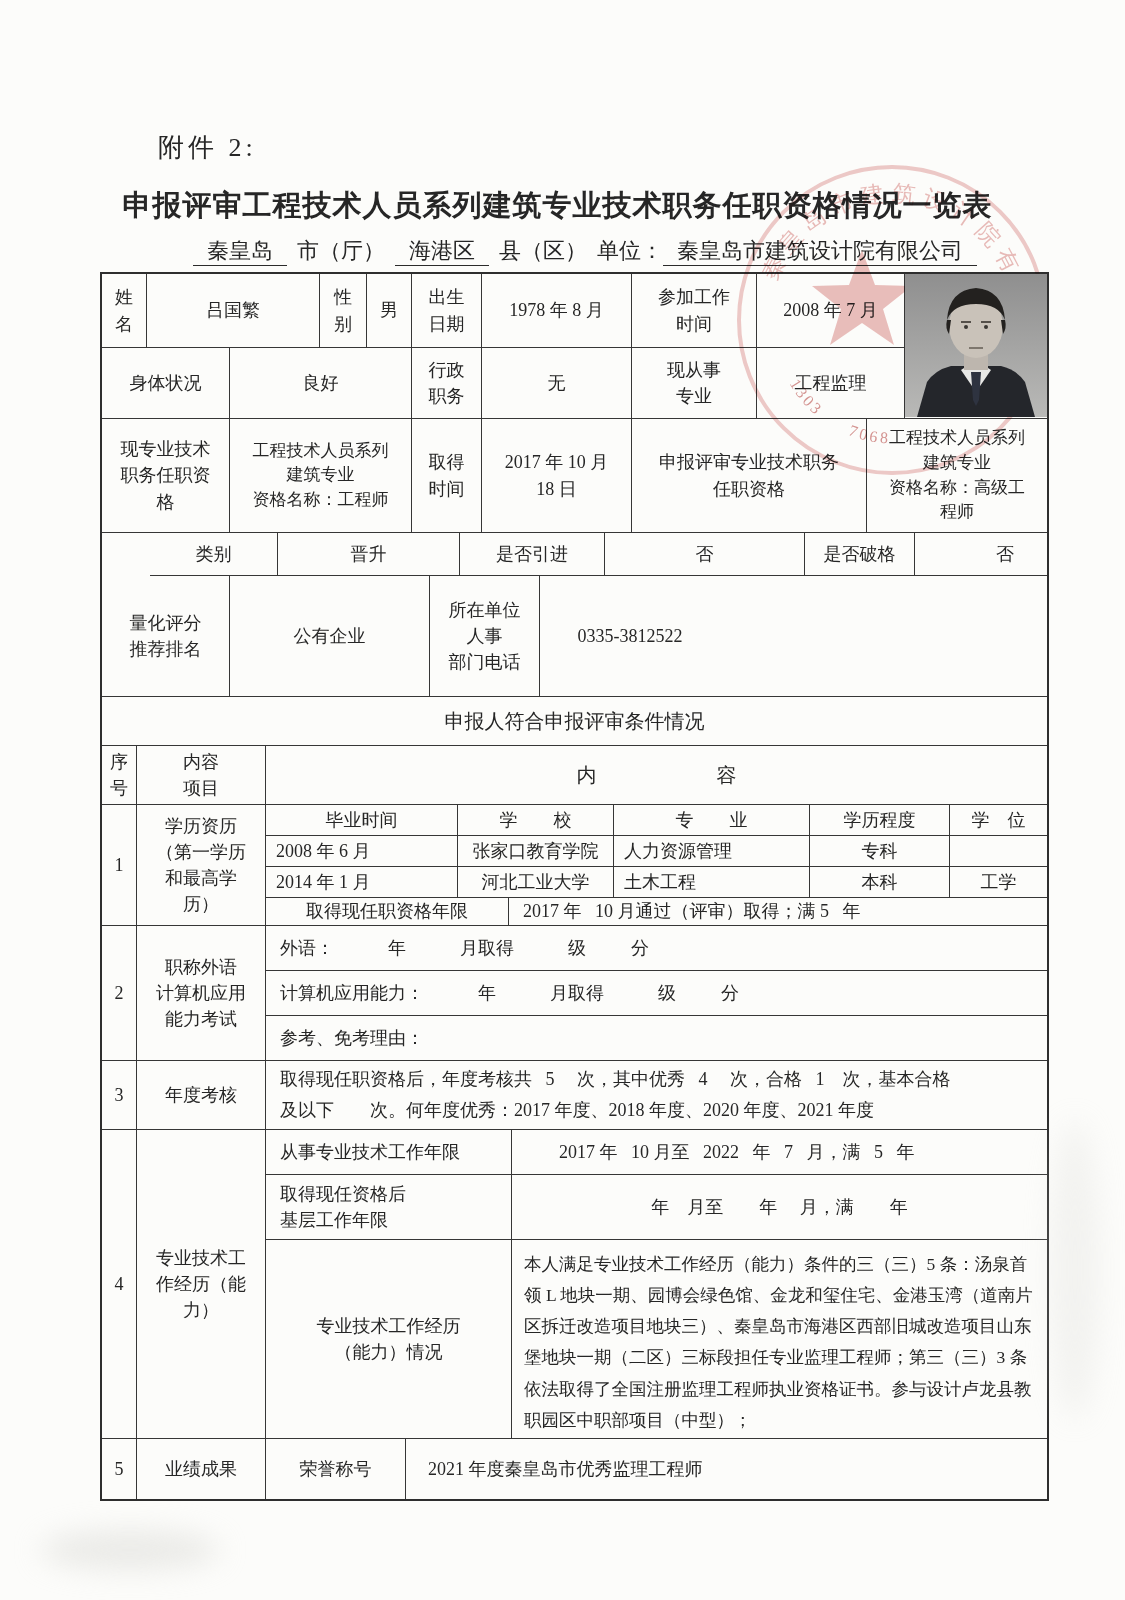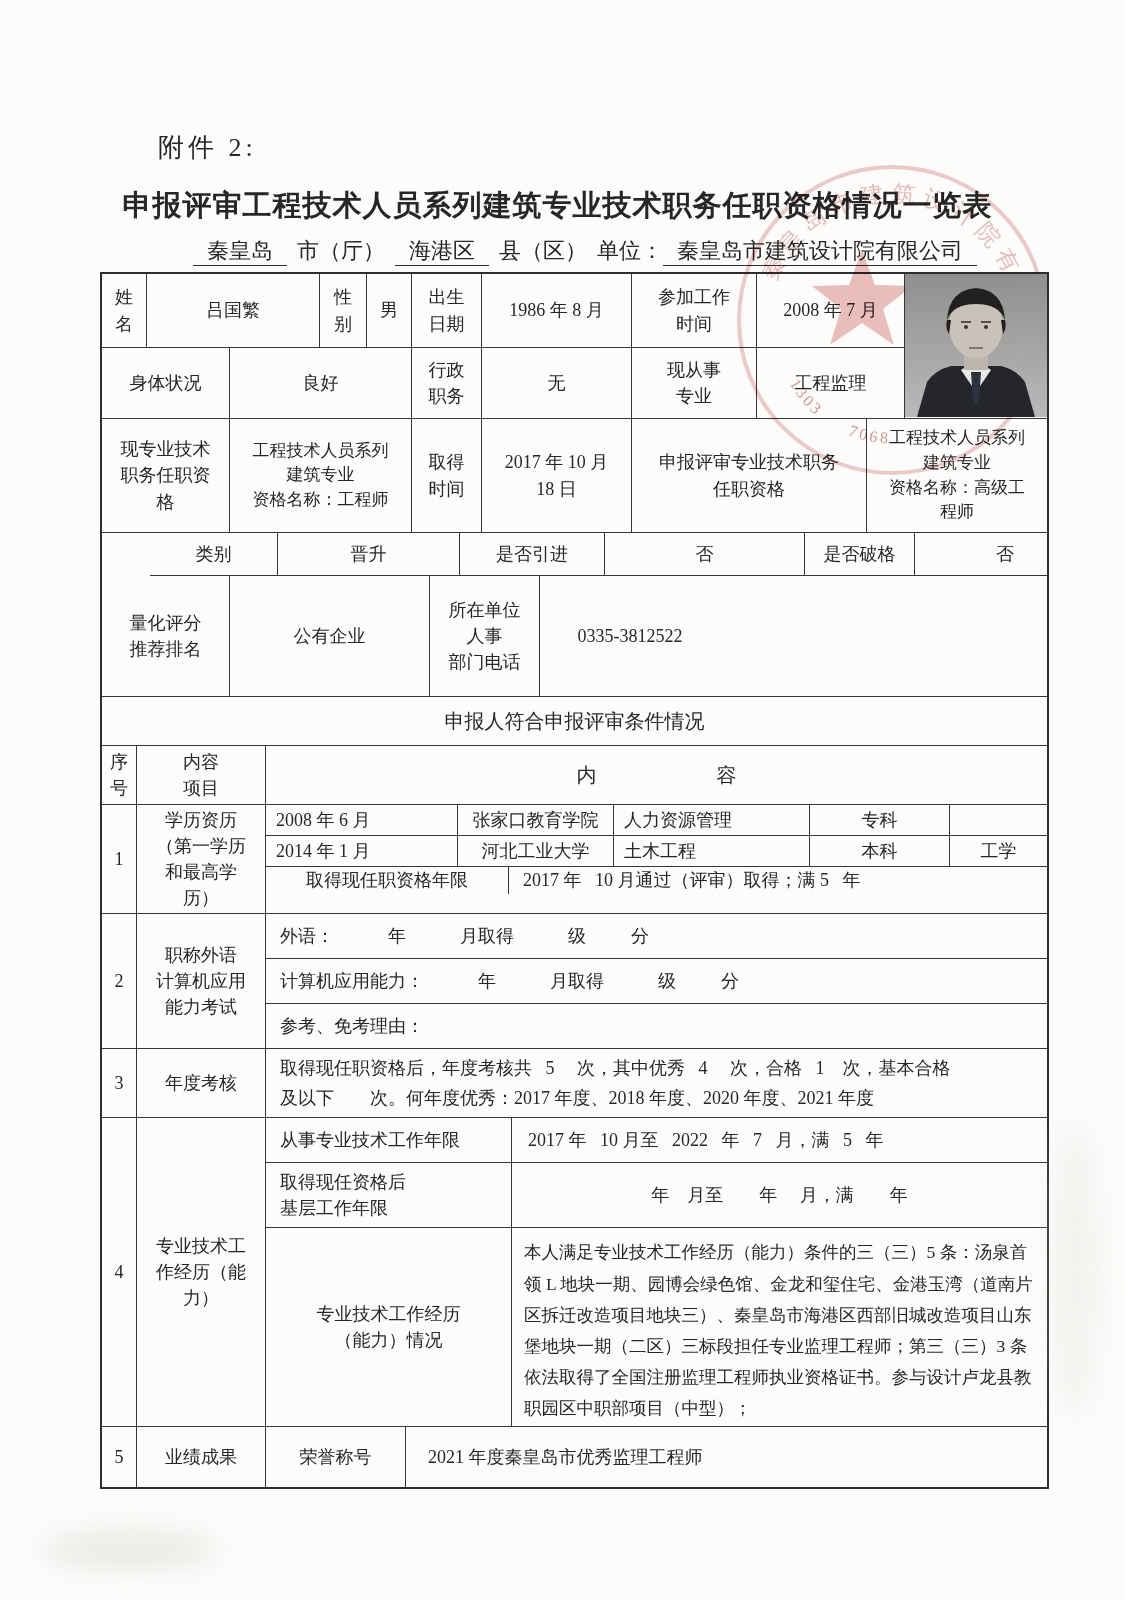--- a/index.html
+++ b/index.html
@@ -53,21 +53,21 @@
       <div class="stack" style="width:803px;">
         <div class="row" style="height:73px;">
           <div class="cell" style="width:45px;">姓
 名</div>
           <div class="cell" style="width:173px;">吕国繁</div>
           <div class="cell" style="width:47px;">性
 别</div>
           <div class="cell" style="width:45px;">男</div>
           <div class="cell" style="width:70px;">出生
 日期</div>
-          <div class="cell" style="width:150px;">1986 年 8 月</div>
+          <div class="cell" style="width:150px;">1978 年 8 月</div>
           <div class="cell" style="width:125px;">参加工作
 时间</div>
           <div class="cell" style="width:148px;border-right:1.5px solid #363636;">2008 年 7 月</div>
         </div>
         <div class="row" style="height:70px;">
           <div class="cell" style="width:128px;">身体状况</div>
           <div class="cell" style="width:182px;">良好</div>
           <div class="cell" style="width:70px;">行政
 职务</div>
           <div class="cell" style="width:150px;">无</div>
@@ -153,20 +153,27 @@
     </div>
 
     <div class="section">
       <div class="cell" style="width:35px;">1</div>
       <div class="cell" style="width:129px;">学历资历
 （第一学历
 和最高学
 历）</div>
       <div class="content" style="width:781px;">
         <div class="subrow" style="height:30px;">
+          <div class="cell" style="width:192px;">毕业时间</div>
+          <div class="cell" style="width:156px;">学　　校</div>
+          <div class="cell" style="width:196px;">专　　业</div>
+          <div class="cell" style="width:140px;">学历程度</div>
+          <div class="cell last" style="width:97px;">学　位</div>
+        </div>
+        <div class="subrow" style="height:30px;">
           <div class="cell left" style="width:192px;padding-left:10px;">2008 年 6 月</div>
           <div class="cell" style="width:156px;">张家口教育学院</div>
           <div class="cell left" style="width:196px;padding-left:10px;">人力资源管理</div>
           <div class="cell" style="width:140px;">专科</div>
           <div class="cell last" style="width:97px;"></div>
         </div>
         <div class="subrow" style="height:30px;">
           <div class="cell left" style="width:192px;padding-left:10px;">2014 年 1 月</div>
           <div class="cell" style="width:156px;">河北工业大学</div>
           <div class="cell left" style="width:196px;padding-left:10px;text-align:right;">土木工程</div>
@@ -208,21 +215,21 @@
         </div>
       </div>
     </div>
 
     <div class="section">
       <div class="cell" style="width:35px;">4</div>
       <div class="cell" style="width:129px;">专业技术工
 作经历（能
 力）</div>
       <div class="content" style="width:781px;">
-        <div class="subrow" style="height:44px;">
+        <div class="subrow" style="height:44px;gap:31px;">
           <div class="cell left" style="width:246px;padding-left:14px;">从事专业技术工作年限</div>
           <div class="cell left last" style="width:535px;padding-left:16px;">2017 年   10 月至   2022   年   7   月，满   5   年</div>
         </div>
         <div class="subrow" style="height:64px;">
           <div class="cell left" style="width:246px;padding-left:14px;">取得现任资格后
 基层工作年限</div>
           <div class="cell last" style="width:535px;">年    月至        年     月，满        年</div>
         </div>
         <div class="subrow" style="height:198px;">
           <div class="cell" style="width:246px;">专业技术工作经历

